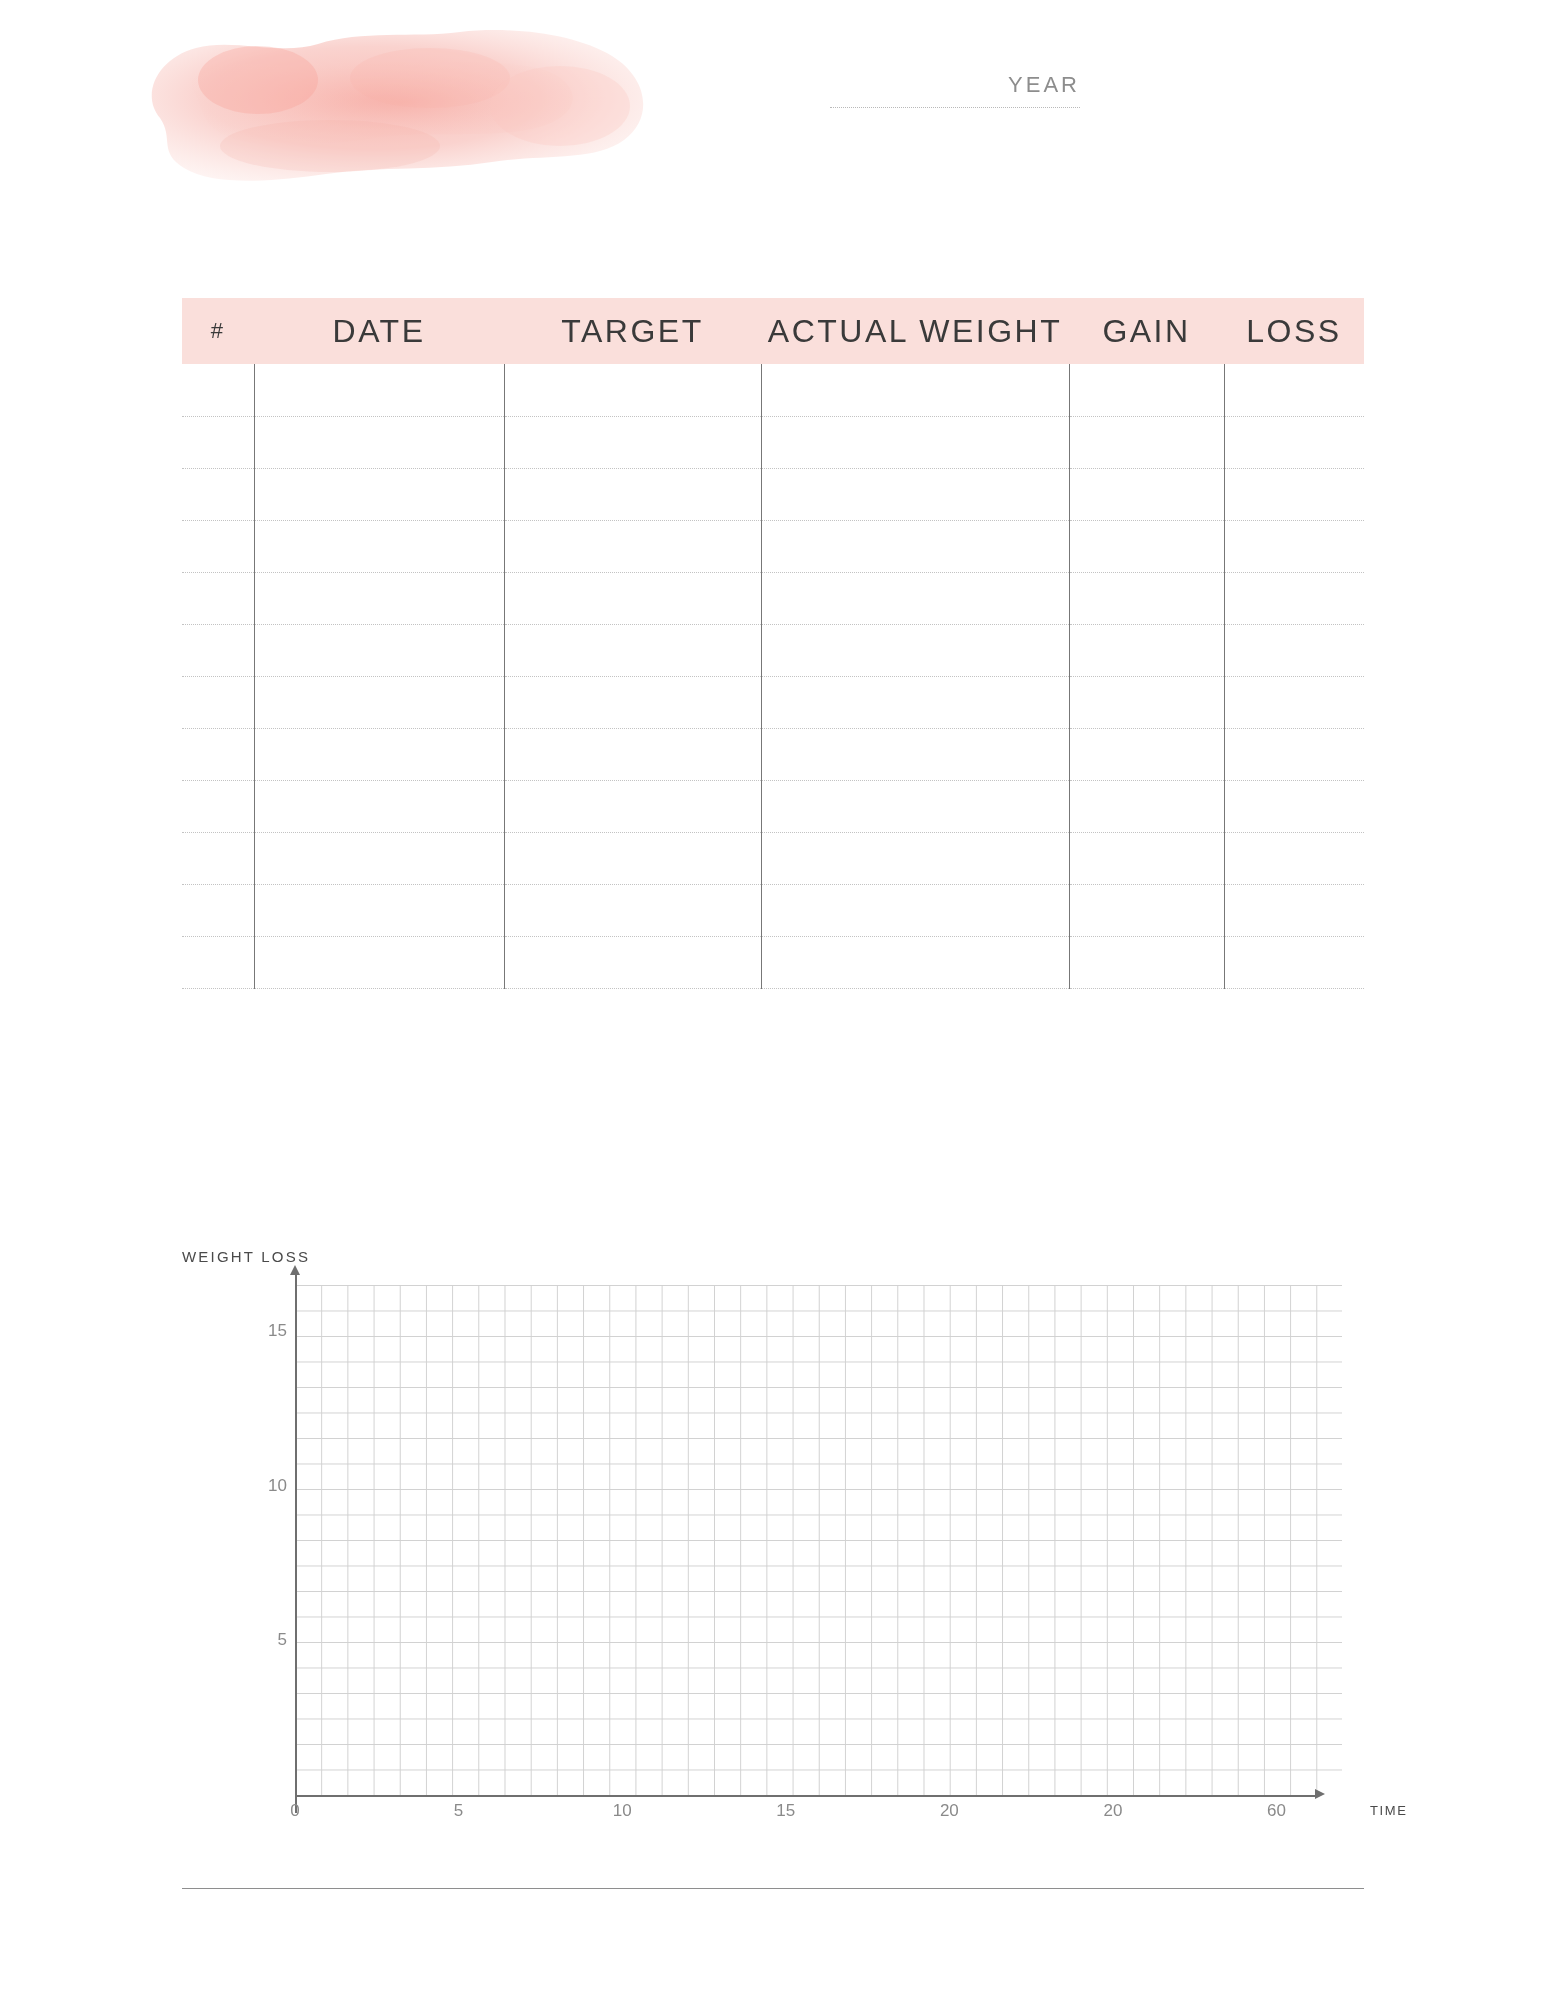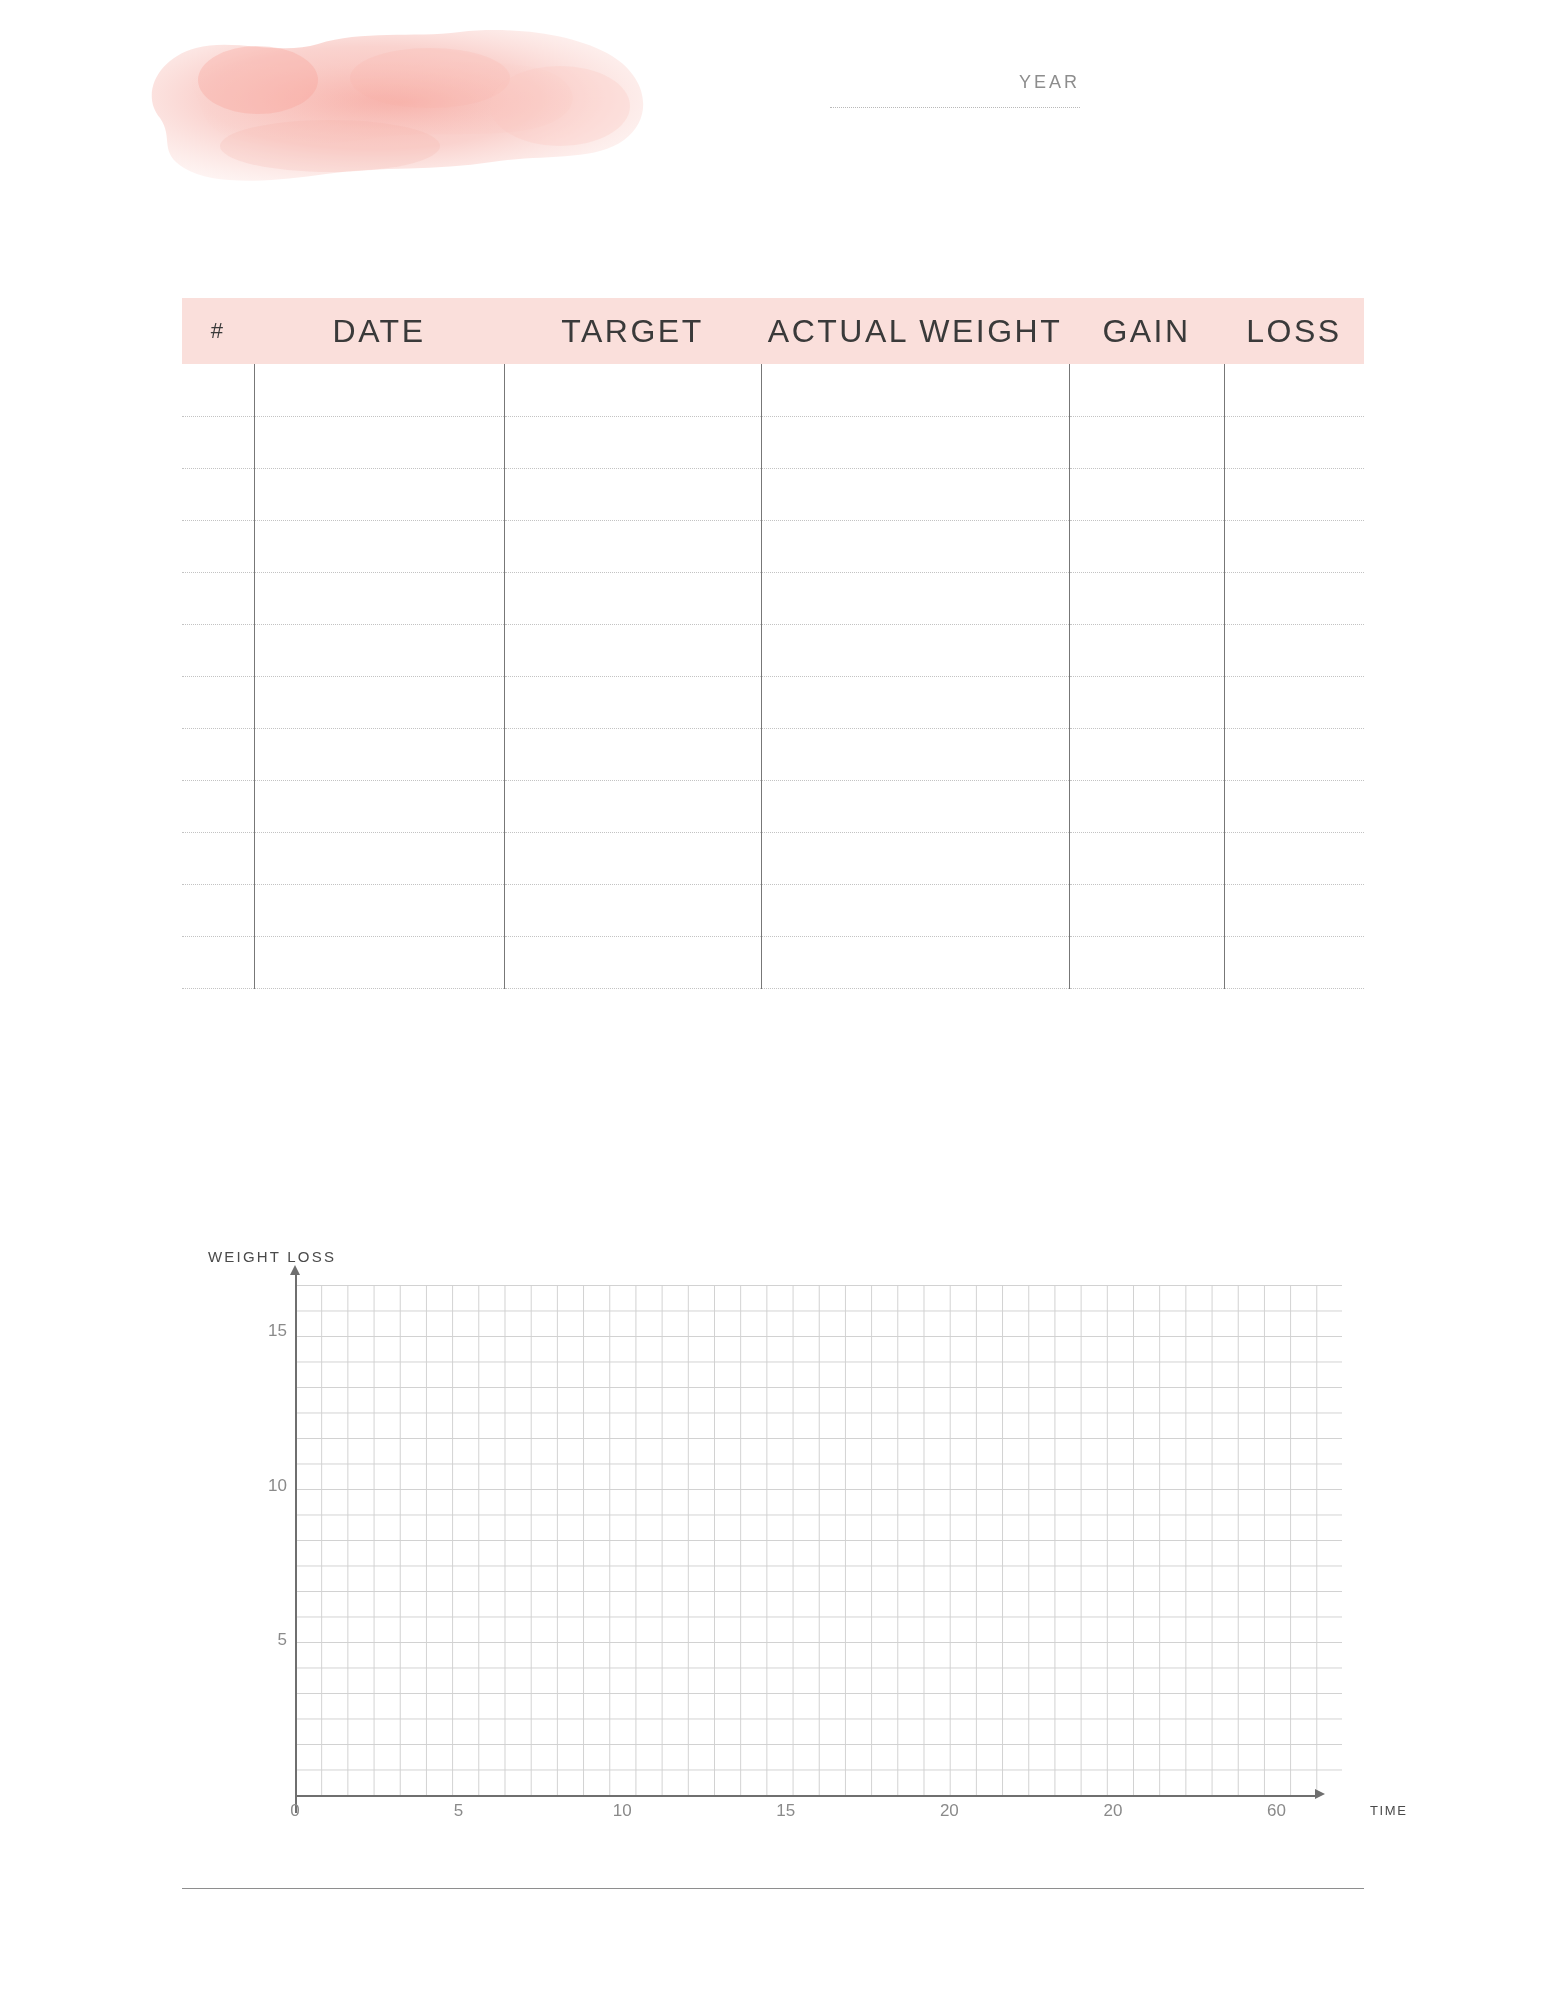--- a/index.html
+++ b/index.html
@@ -45,21 +45,21 @@
   }
   .year-block {
     position: absolute;
     right: 465px;
     top: 72px;
     width: 200px;
     text-align: right;
   }
   .year-label {
     font-family: "Liberation Sans", sans-serif;
-    font-size: 18px;
+    font-size: 22px;
     letter-spacing: 3px;
     color: #8d8d8d;
     text-transform: uppercase;
     padding-bottom: 4px;
     display: inline-block;
   }
   .year-rule {
     position: absolute;
     right: 465px;
     top: 107px;
@@ -130,21 +130,20 @@
     top: 1248px;
     width: 1200px;
   }
   .chart-title {
     font-family: "Liberation Sans", sans-serif;
     font-size: 15px;
     letter-spacing: 2.2px;
     color: #4a4a4a;
     text-transform: uppercase;
     margin-bottom: 8px;
-    margin-left: 26px;
   }
   .plot-area {
     position: relative;
     width: 1105px;
     height: 560px;
     margin-left: 55px;
   }
   .grid-box {
     position: absolute;
     left: 58px;

